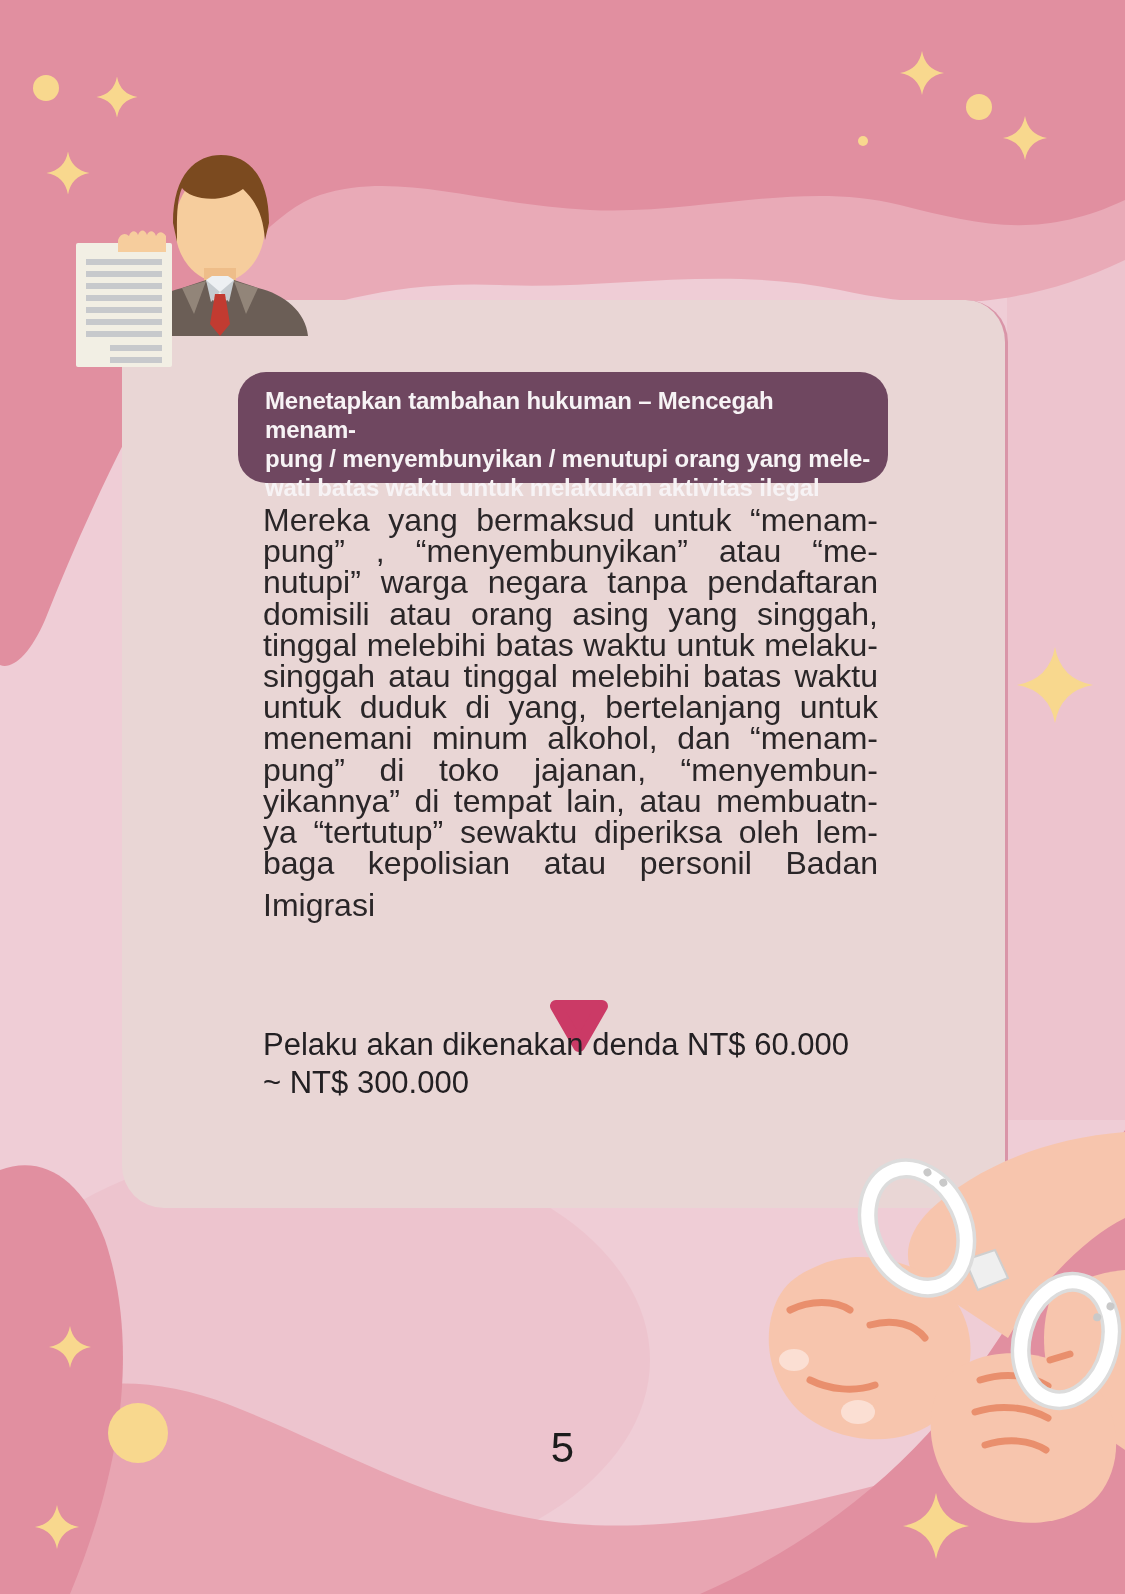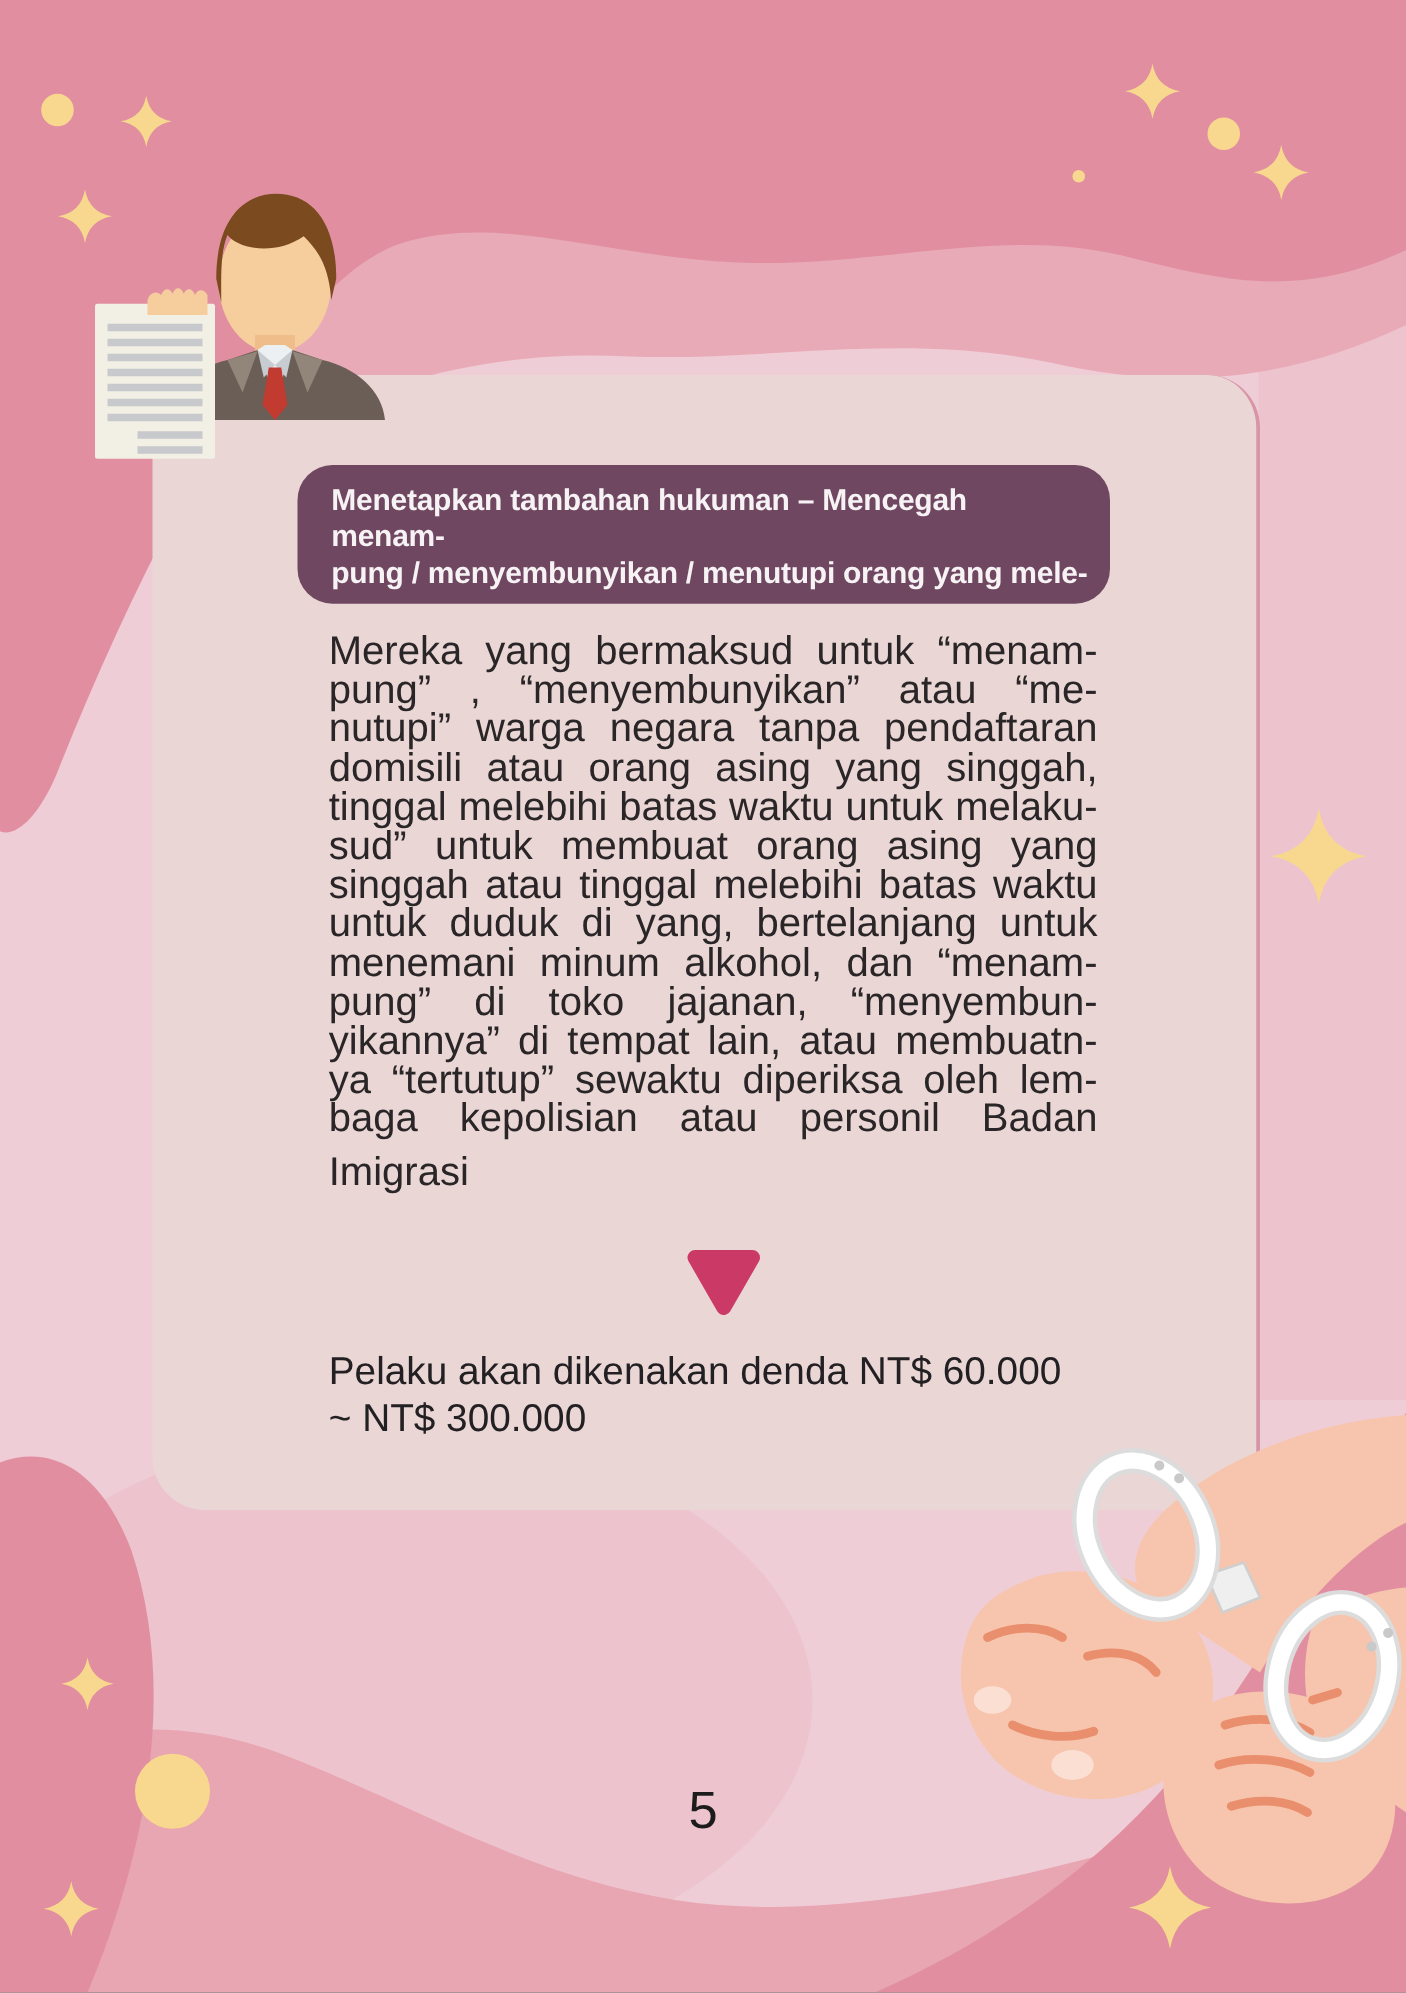--- a/index.html
+++ b/index.html
@@ -8,21 +8,21 @@
   .abs{position:absolute;}
   svg{display:block;}
   .card{left:122px;top:300px;width:886px;height:908px;box-sizing:border-box;
         background:#e9d6d5;border-radius:42px;border-right:3px solid #d995a8;}
   .header-box{left:238px;top:372px;width:650px;height:111px;box-sizing:border-box;
         background:#6f4760;border-radius:28px;padding:14px 18px 0 27px;
         color:#f7f3f5;font-weight:bold;font-size:24px;line-height:29px;letter-spacing:-0.2px;}
   .body-text{left:263px;top:505px;width:615px;color:#2a2628;font-size:32px;line-height:31.2px;}
   .jline{text-align:justify;text-align-last:justify;}
   .jline.last{text-align-last:left;margin-top:11px;}
-  .penalty{left:263px;top:1078px;width:660px;color:#232023;font-size:31px;line-height:38px;}
+  .penalty{left:263px;top:1026px;width:660px;color:#232023;font-size:31px;line-height:38px;}
   .pagenum{left:0;top:1424px;width:1125px;text-align:center;color:#1c1c1c;font-size:42px;}
 </style>
 </head>
 <body>
 
 <div class="page">
 
   <svg class="abs" style="left:0;top:0;" width="1125" height="1594" viewBox="0 0 1125 1594">
     <rect x="0" y="0" width="1125" height="1594" fill="#efcdd6"></rect>
     <rect x="1007" y="250" width="118" height="870" fill="#edc4ce"></rect>
@@ -59,29 +59,29 @@
       <circle cx="1018" cy="1467" r="12"></circle>
       <use href="#spark" transform="translate(936,1526) scale(0.66)"></use>
     </g>
   </svg>
 
   <div class="abs card"></div>
 
   <div class="abs header-box">
     <div>Menetapkan tambahan hukuman – Mencegah menam-</div>
     <div>pung / menyembunyikan / menutupi orang yang mele-</div>
+    <div>wati batas waktu untuk melakukan aktivitas ilegal</div>
   </div>
 
   <div class="abs body-text">
     <div class="jline">Mereka yang bermaksud untuk  “menam-</div>
     <div class="jline">pung” ,  “menyembunyikan”  atau  “me-</div>
     <div class="jline">nutupi”  warga negara tanpa pendaftaran</div>
     <div class="jline">domisili atau orang asing yang singgah,</div>
     <div class="jline">tinggal melebihi batas waktu untuk melaku-</div>
-    <div class="jline">sud”  untuk membuat orang asing yang</div>
     <div class="jline">singgah atau tinggal melebihi batas waktu</div>
     <div class="jline">untuk duduk di yang, bertelanjang untuk</div>
     <div class="jline">menemani minum alkohol, dan  “menam-</div>
     <div class="jline">pung”  di toko jajanan,  “menyembun-</div>
     <div class="jline">yikannya”  di tempat lain, atau membuatn-</div>
     <div class="jline">ya “tertutup”  sewaktu diperiksa oleh lem-</div>
     <div class="jline">baga kepolisian atau personil Badan</div>
     <div class="jline last">Imigrasi</div>
   </div>
 

